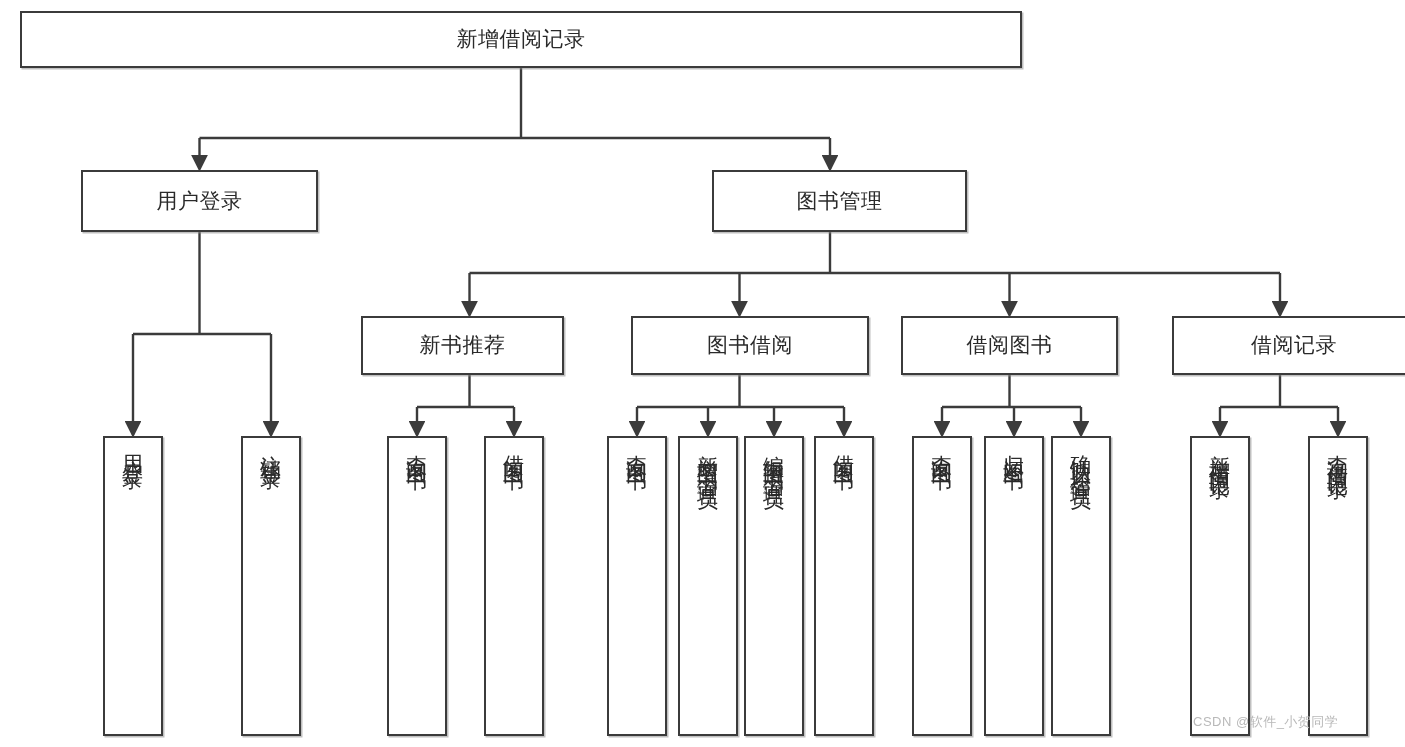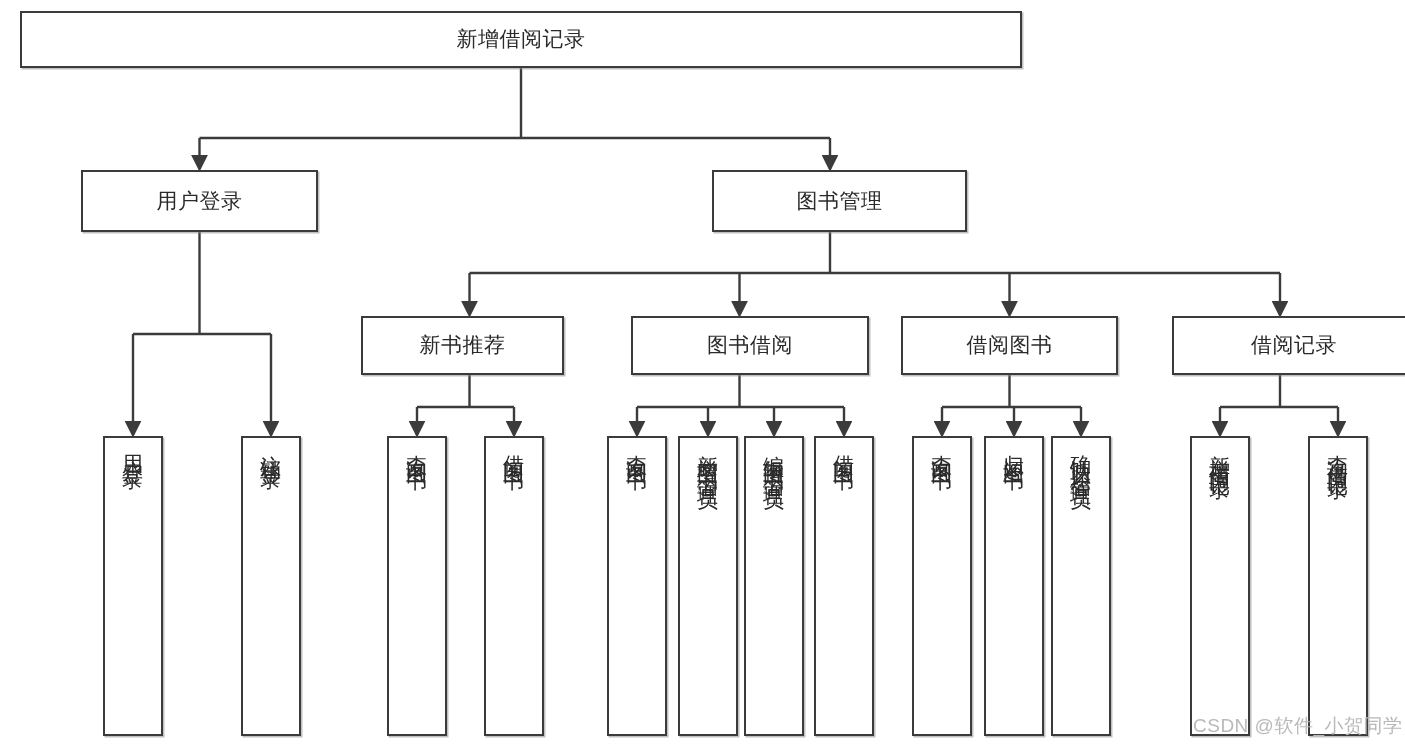--- a/index.html
+++ b/index.html
@@ -53,21 +53,21 @@
   .node.v .label {
     writing-mode: vertical-rl;
     text-orientation: upright;
     font-size: 21px;
     letter-spacing: 5px;
     line-height: 1;
     margin: 0 auto;
   }
   .watermark {
     position: absolute;
-    font-size: 19px;
+    font-size: 13px;
     color: #b9b9b9;
     white-space: nowrap;
     letter-spacing: 0.5px;
   }
 </style>
 </head>
 <body>
 
 <div id="canvas">
 

